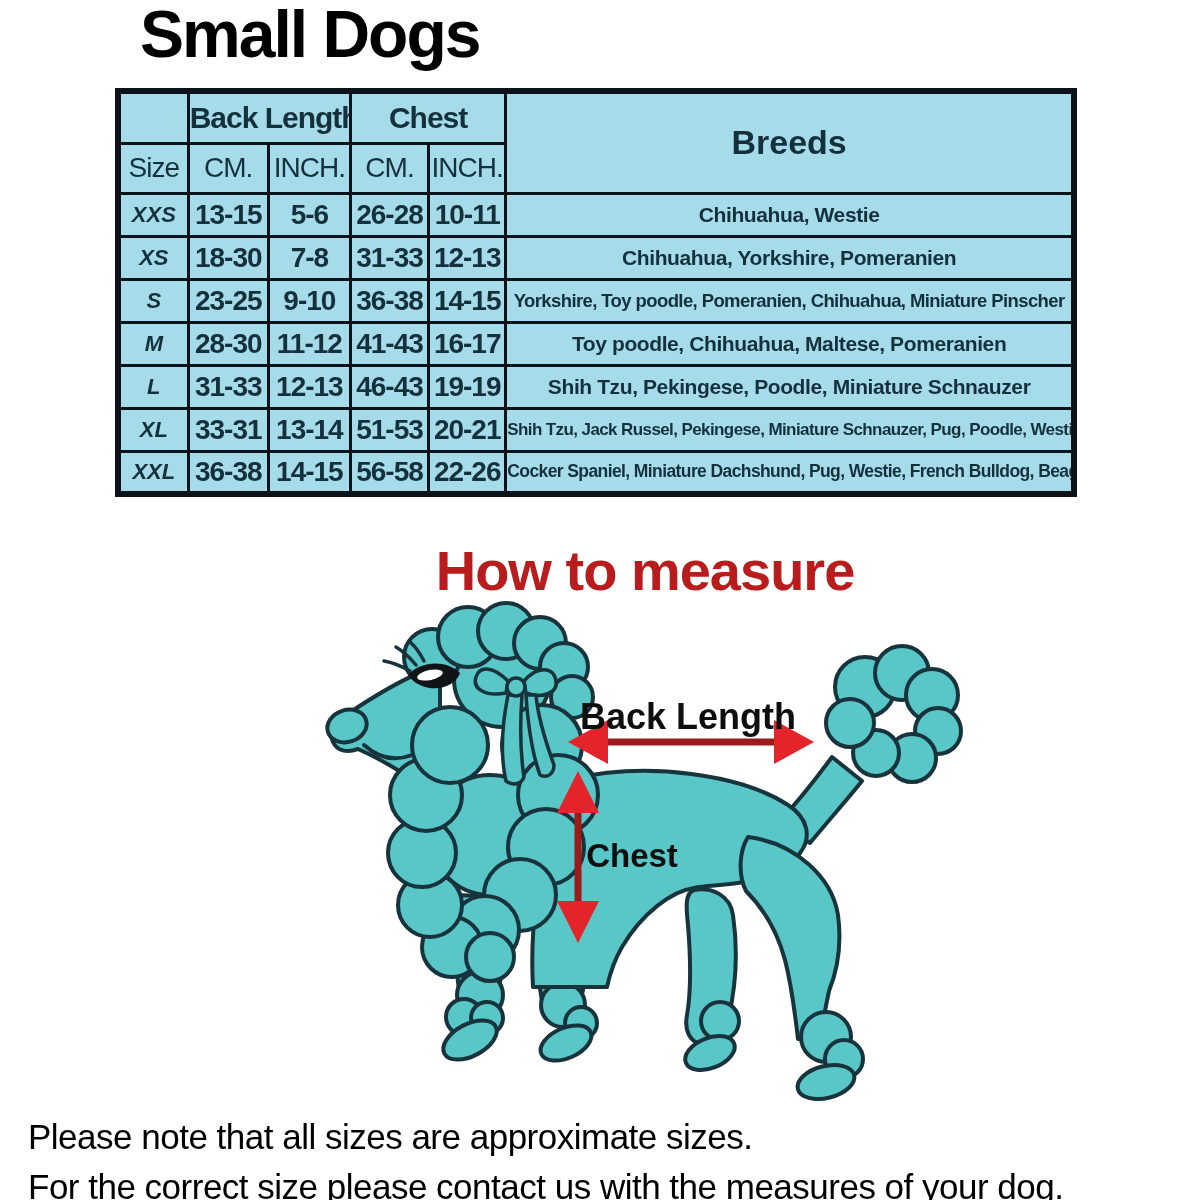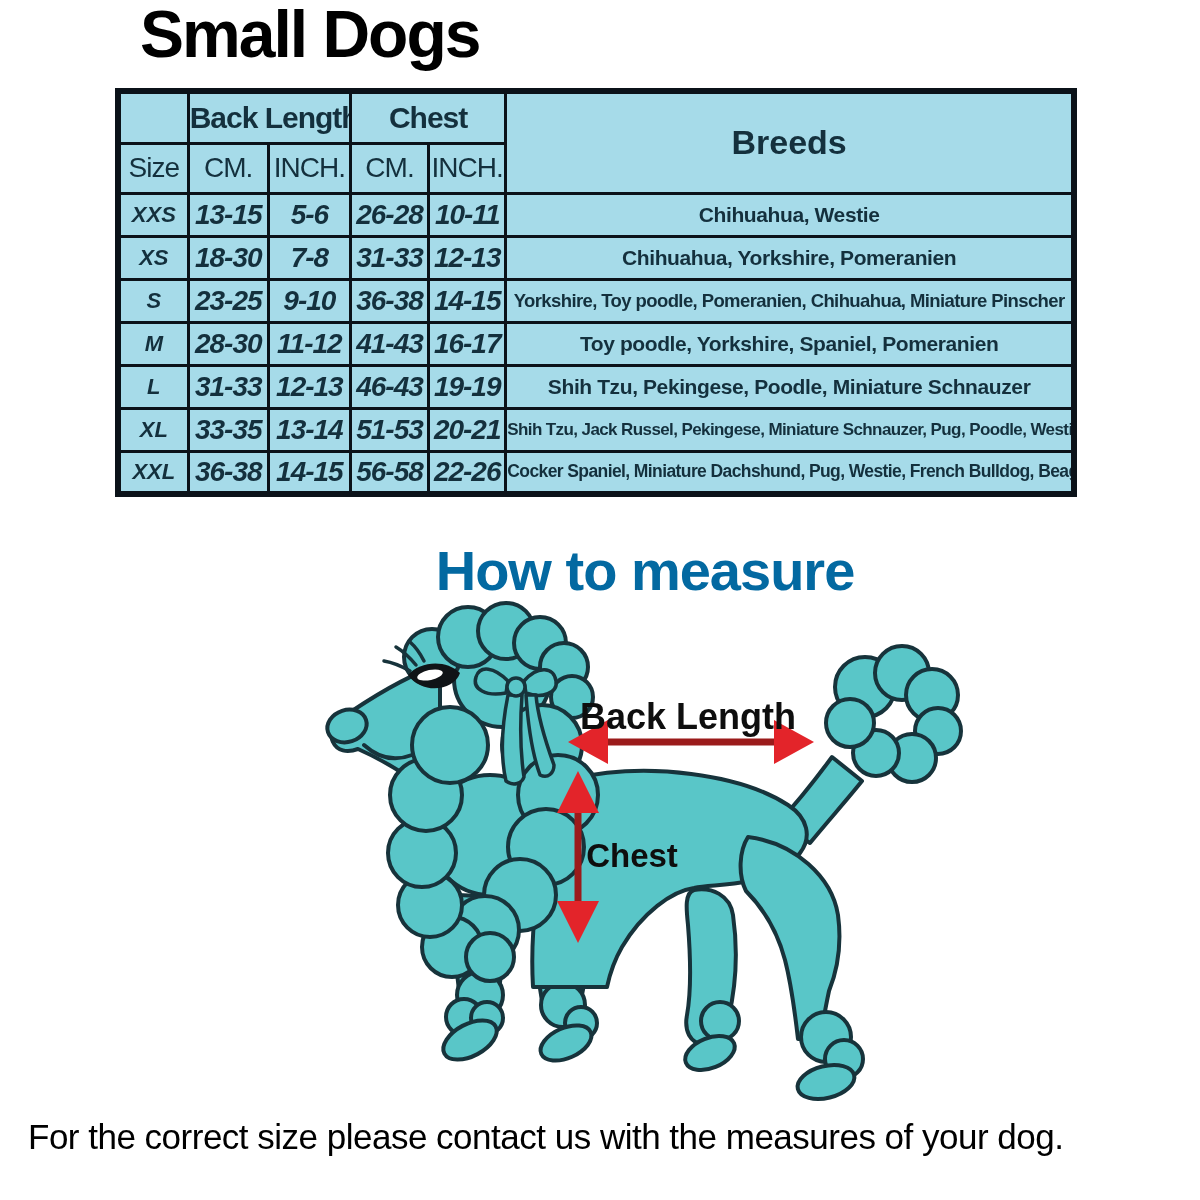--- a/index.html
+++ b/index.html
@@ -25,32 +25,32 @@
   }
   .col-size{width:70px}.col-bcm{width:80px}.col-binch{width:82px}
   .col-ccm{width:78px}.col-cinch{width:77px}.col-breeds{width:567px}
   tr.group-row{height:52px}
   tr.sub-row{height:50px}
   tbody tr{height:43px}
   .group-h{font-size:30px;font-weight:bold;color:#0e2433;letter-spacing:-1px;}
   .breeds-h{font-size:34px;font-weight:bold;color:#0e2433;letter-spacing:0;}
   .sub-h{font-size:28px;font-weight:normal;color:#cf3148;letter-spacing:-1px;}
   td.size-cell{font-size:22px;font-weight:bold;font-style:italic;}
-  td.num-cell{font-size:28px;font-weight:bold;letter-spacing:-1px;font-style:italic;}
+  td.num-cell{font-size:28px;font-weight:bold;letter-spacing:-1px;}
   td.breeds-cell{
     font-size:21px;font-weight:bold;text-align:left;padding-left:6px;
     letter-spacing:-0.4px;
   }
   tbody tr:nth-child(3) td.breeds-cell{font-size:18.5px;letter-spacing:-0.6px;}
   tbody tr:nth-child(6) td.breeds-cell{font-size:17px;letter-spacing:-0.6px;}
   tbody tr:nth-child(7) td.breeds-cell{font-size:17.5px;letter-spacing:-0.6px;}
   
   .measure-title{
     position:absolute;left:95px;top:538px;width:1100px;text-align:center;
-    font-size:56px;font-weight:bold;color:#0369a1;letter-spacing:-1px;
+    font-size:56px;font-weight:bold;color:#b91c1c;letter-spacing:-1px;
   }
   .poodle-box{position:absolute;left:280px;top:595px;width:720px;height:510px;}
   
   .notes{
     position:absolute;left:28px;top:1112px;width:1160px;
     font-size:35px;color:#000;line-height:1.42;letter-spacing:-0.5px;
   }
 </style>
 </head>
 <body>
@@ -106,33 +106,33 @@
         <td class="num-cell">36-38</td>
         <td class="num-cell">14-15</td>
         <td class="breeds-cell">Yorkshire, Toy poodle, Pomeranien, Chihuahua, Miniature Pinscher</td>
       </tr>
       <tr>
         <td class="size-cell">M</td>
         <td class="num-cell">28-30</td>
         <td class="num-cell">11-12</td>
         <td class="num-cell">41-43</td>
         <td class="num-cell">16-17</td>
-        <td class="breeds-cell">Toy poodle, Yorkshire, Spaniel, Pomeranien</td>
+        <td class="breeds-cell">Toy poodle, Chihuahua, Maltese, Pomeranien</td>
       </tr>
       <tr>
         <td class="size-cell">L</td>
         <td class="num-cell">31-33</td>
         <td class="num-cell">12-13</td>
         <td class="num-cell">46-43</td>
         <td class="num-cell">19-19</td>
         <td class="breeds-cell">Shih Tzu, Pekingese, Poodle, Miniature Schnauzer</td>
       </tr>
       <tr>
         <td class="size-cell">XL</td>
-        <td class="num-cell">33-35</td>
+        <td class="num-cell">33-31</td>
         <td class="num-cell">13-14</td>
         <td class="num-cell">51-53</td>
         <td class="num-cell">20-21</td>
         <td class="breeds-cell">Shih Tzu, Jack Russel, Pekingese, Miniature Schnauzer, Pug, Poodle, Westie</td>
       </tr>
       <tr>
         <td class="size-cell">XXL</td>
         <td class="num-cell">36-38</td>
         <td class="num-cell">14-15</td>
         <td class="num-cell">56-58</td>
@@ -247,14 +247,15 @@
     <g>
       <path d="M298,205 L298,318" stroke="#9b1b1b" stroke-width="7" fill="none"></path>
       <polygon points="298,176 277,218 319,218" fill="#e3242a"></polygon>
       <polygon points="298,348 277,306 319,306" fill="#e3242a"></polygon>
       <text x="352" y="272" text-anchor="middle" font-family="Liberation Sans, sans-serif" font-size="33" font-weight="bold" fill="#0e0e0e">Chest</text>
     </g>
   </svg>
 </div>
 
 <div class="notes">
+  <div>Please note that all sizes are approximate sizes.</div>
   <div>For the correct size please contact us with the measures of your dog.</div>
 </div>
 
 </body></html>

